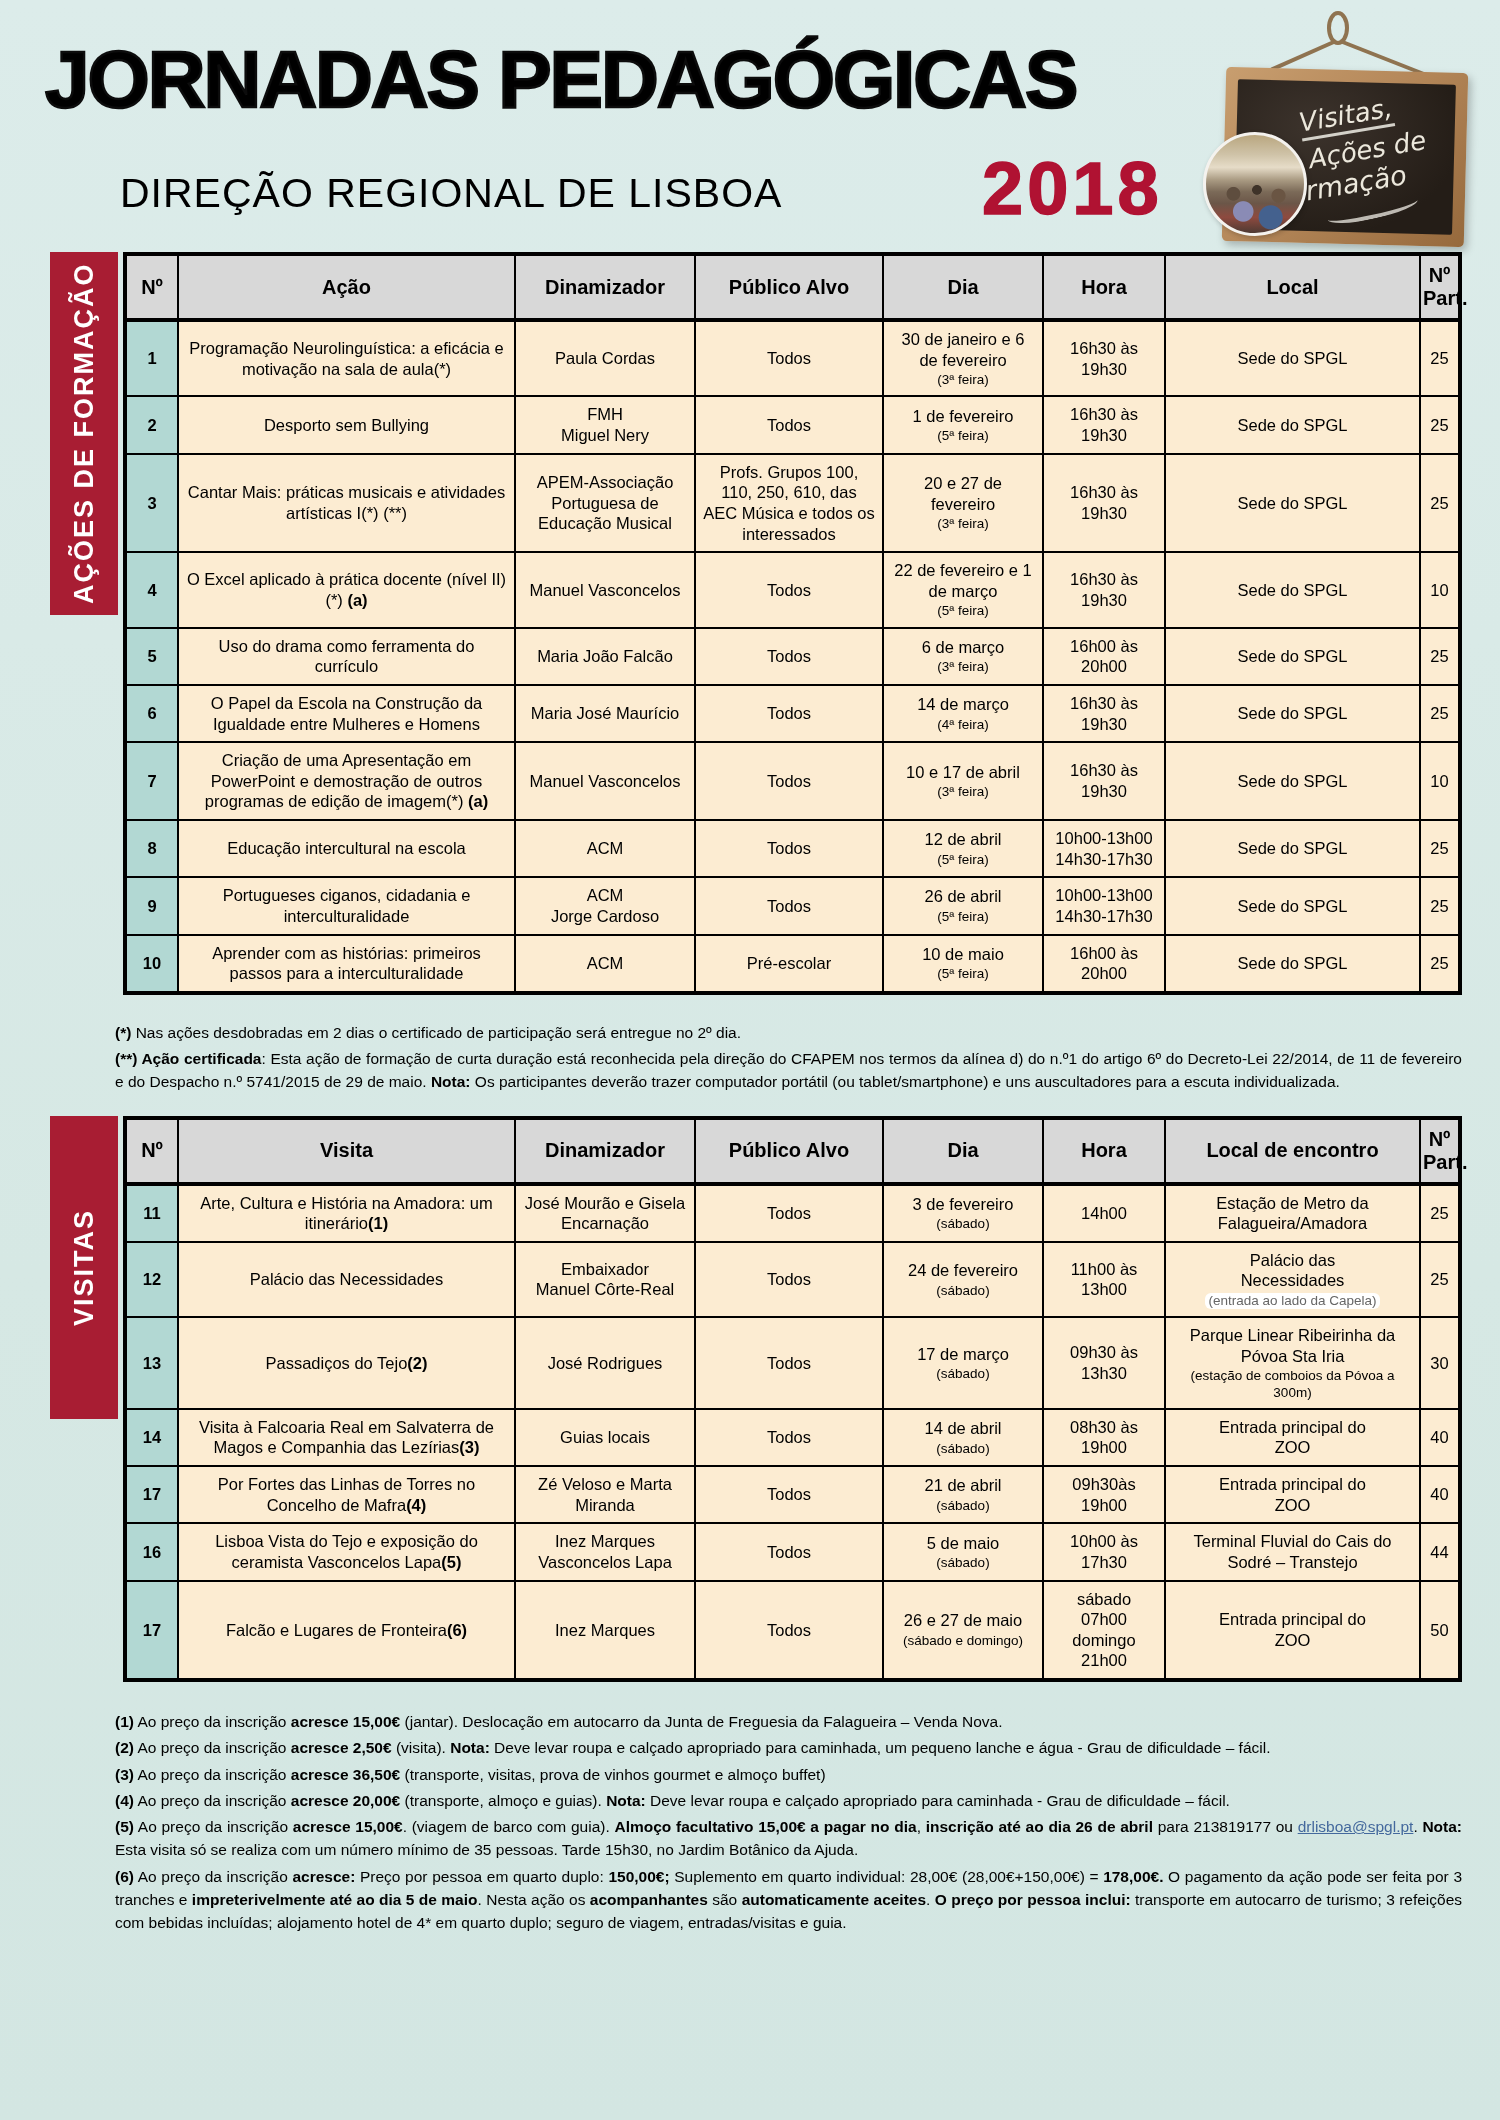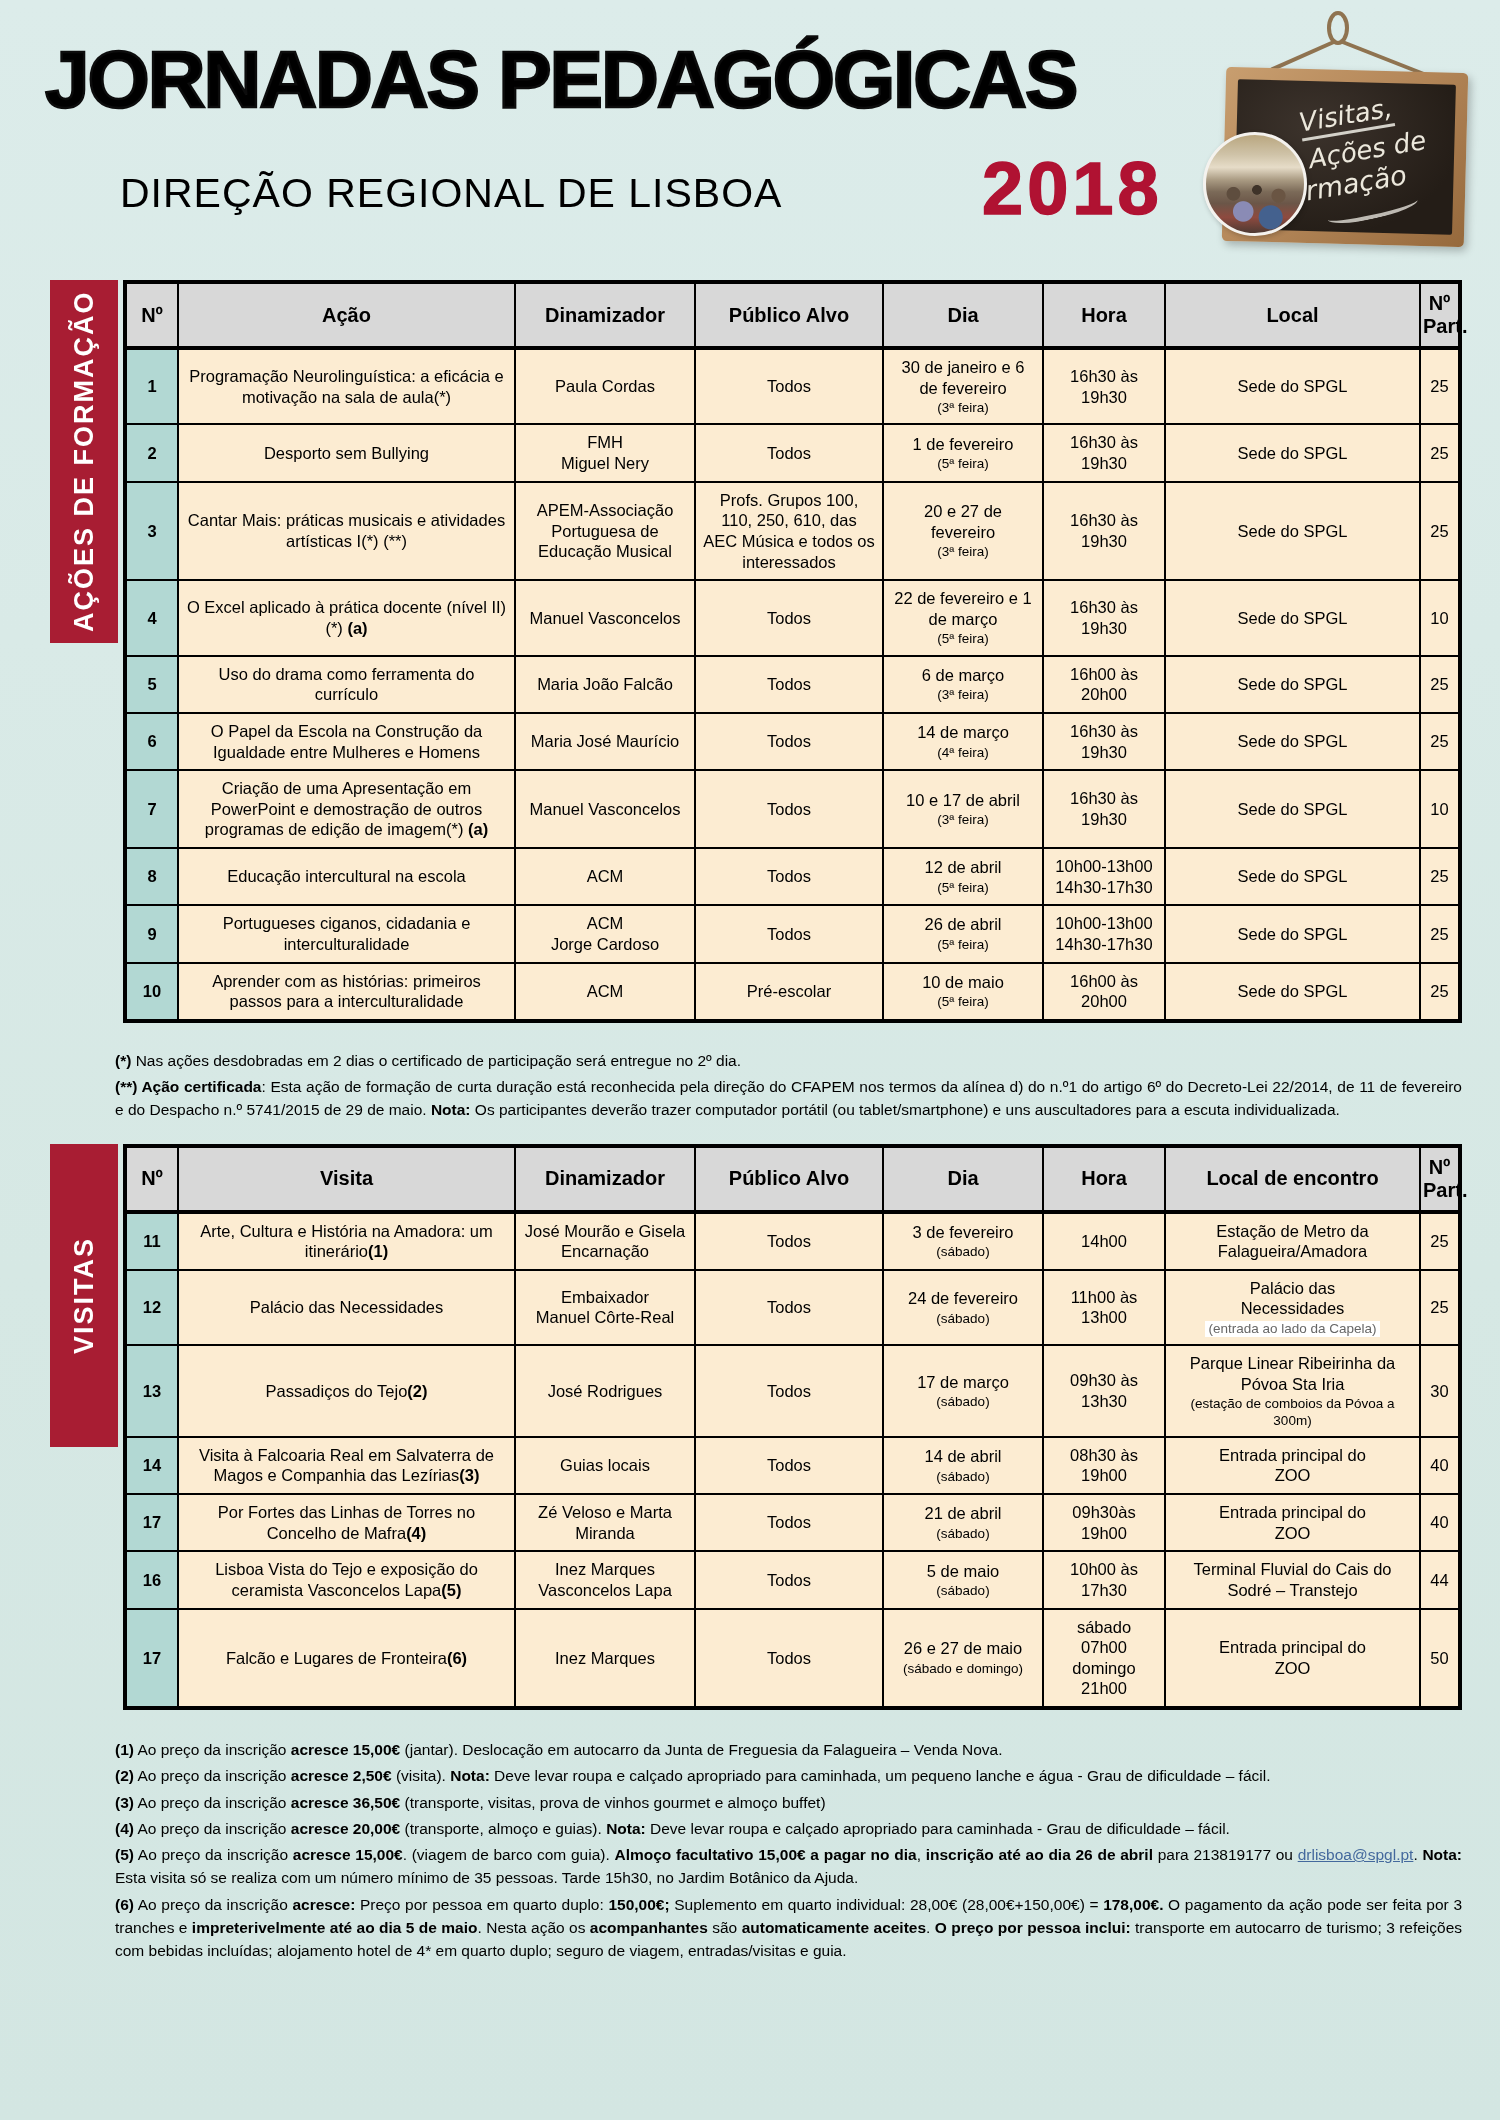--- a/index.html
+++ b/index.html
@@ -1,20 +1,20 @@
 <!DOCTYPE html>
 <html><head>
 <meta charset="utf-8">
 <style>
   html,body{margin:0;padding:0;}
   body{width:1500px;background:#d8e9e6;font-family:"Liberation Sans",sans-serif;color:#000;}
   .page{position:relative;width:1500px;min-height:2120px;background:linear-gradient(180deg,#dcecea 0%,#d6e8e4 60%,#d3e6e2 100%);overflow:hidden;}
 
   
-  .hd{position:relative;height:280px;}
+  .hd{position:relative;height:252px;}
   .title{position:absolute;left:45px;top:40px;font-size:80px;font-weight:bold;letter-spacing:-2px;line-height:1;-webkit-text-stroke:2.5px #0c0c0c;white-space:nowrap;}
   .subtitle{position:absolute;left:120px;top:170px;font-size:41px;letter-spacing:1px;white-space:nowrap;}
   .year{position:absolute;left:982px;top:146px;font-size:74px;font-weight:bold;color:#b01232;letter-spacing:4px;-webkit-text-stroke:1.5px #b01232;}
 
   .board-area{position:absolute;top:8px;right:14px;width:300px;height:235px;}
   .rope{position:absolute;top:0;left:0;}
   .board{position:absolute;top:62px;left:38px;width:218px;height:150px;background:linear-gradient(135deg,#c89e6f 0%,#b5885a 45%,#96693c 100%);padding:12px;border-radius:5px;transform:rotate(1.5deg);box-shadow:3px 4px 8px rgba(0,0,0,.25);}
   .board-inner{position:relative;width:100%;height:100%;background:radial-gradient(ellipse at 35% 30%,#3c332c 0%,#241d17 75%);border-radius:2px;}
   .chalk{position:absolute;color:#ece8dc;font-style:italic;font-family:"DejaVu Sans",sans-serif;transform:rotate(-11deg);white-space:nowrap;}
   .chalk1{top:18px;left:62px;font-size:26px;border-bottom:3px solid rgba(240,238,230,.85);padding-bottom:1px;}
@@ -34,21 +34,21 @@
   .table-block{position:relative;margin-left:45px;padding-left:78px;width:1413px;}
   .side-banner{position:absolute;left:5px;top:0;width:68px;background:#a81d33;color:#fff;font-weight:bold;font-size:27px;letter-spacing:2px;display:flex;align-items:center;justify-content:center;writing-mode:vertical-rl;transform:rotate(180deg);text-align:center;}
   .banner1{height:363px;}
   .banner2{height:303px;}
   table.sched{border-collapse:collapse;table-layout:fixed;width:1335px;background:#fcecd2;border:4px solid #000;}
   table.sched th{background:#d8d8d8;font-size:20px;font-weight:bold;border:2px solid #000;border-bottom:4px solid #000;padding:8px 2px;line-height:1.15;}
   table.sched td{border:2px solid #000;text-align:center;vertical-align:middle;padding:7px 7px;font-size:16.5px;line-height:1.25;}
   td.c-num{background:#b2d8d3;font-weight:bold;font-size:17px;}
   .pre{white-space:pre-line;}
   .sub{font-size:13.5px;line-height:1.2;margin-top:2px;}
-  .white-tag{background:#fff;color:#666;display:inline-block;padding:0 3px;}
+  .white-tag{background:#fff;color:#666;display:inline-block;padding:0 3px;border-radius:6px;}
   .b{font-weight:bold;}
 
   
   .notes{margin:24px 0 26px 108px;width:1354px;font-size:15.5px;line-height:1.5;text-align:justify;}
   .notes p{margin:0 0 3px 7px;}
   .link{color:#44699d;text-decoration:underline;cursor:pointer;}
   #notes1{margin-top:26px;margin-bottom:22px;}
   #notes2{margin-top:28px;padding-bottom:24px;}
 </style>
 </head>

